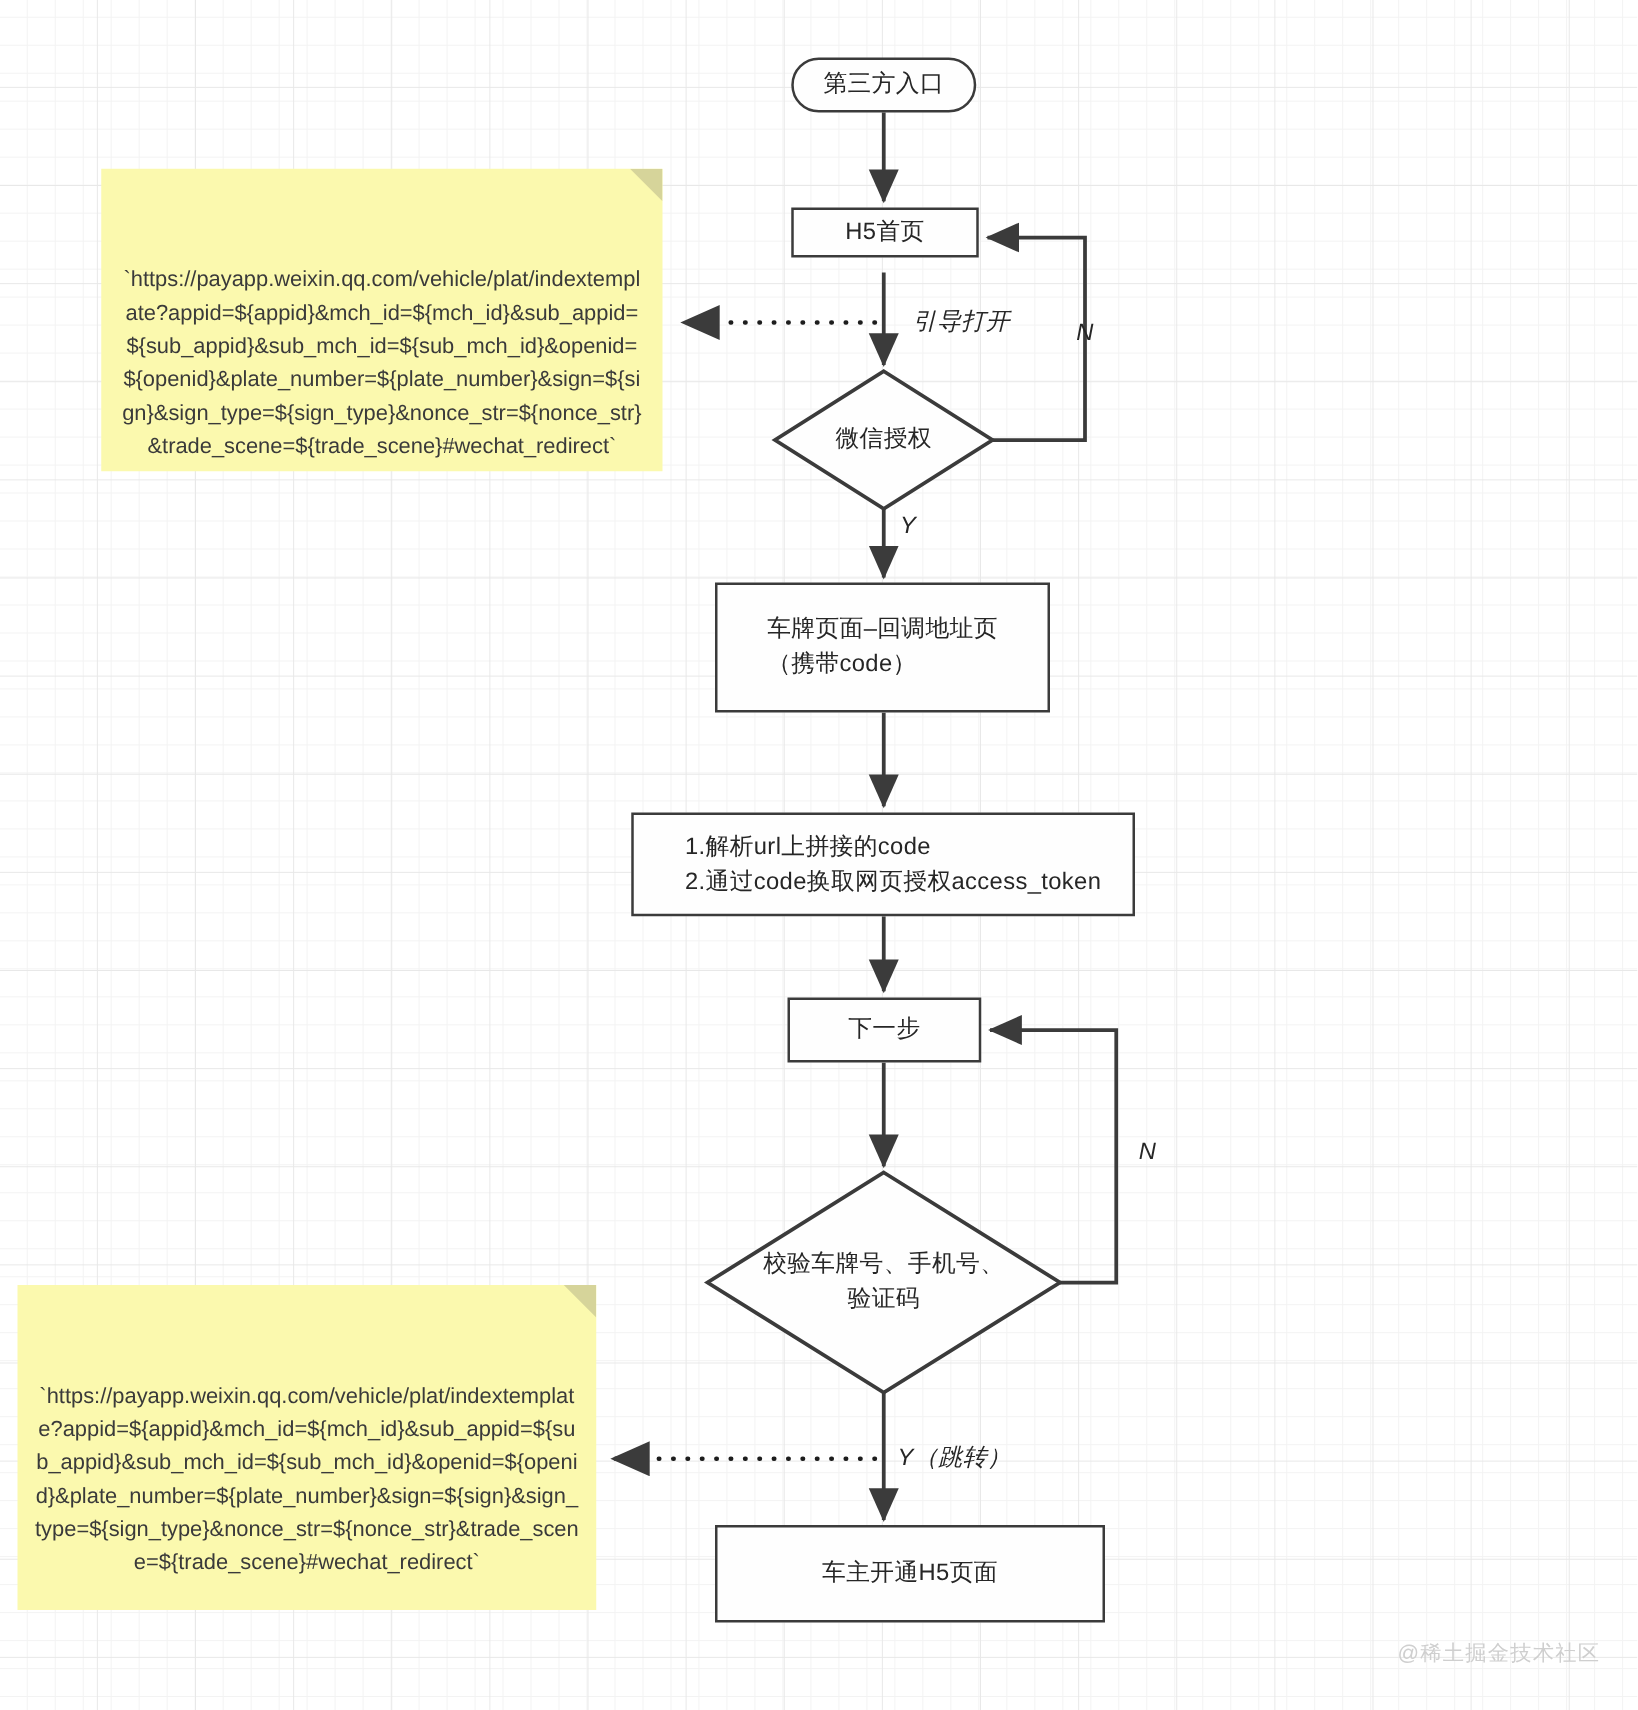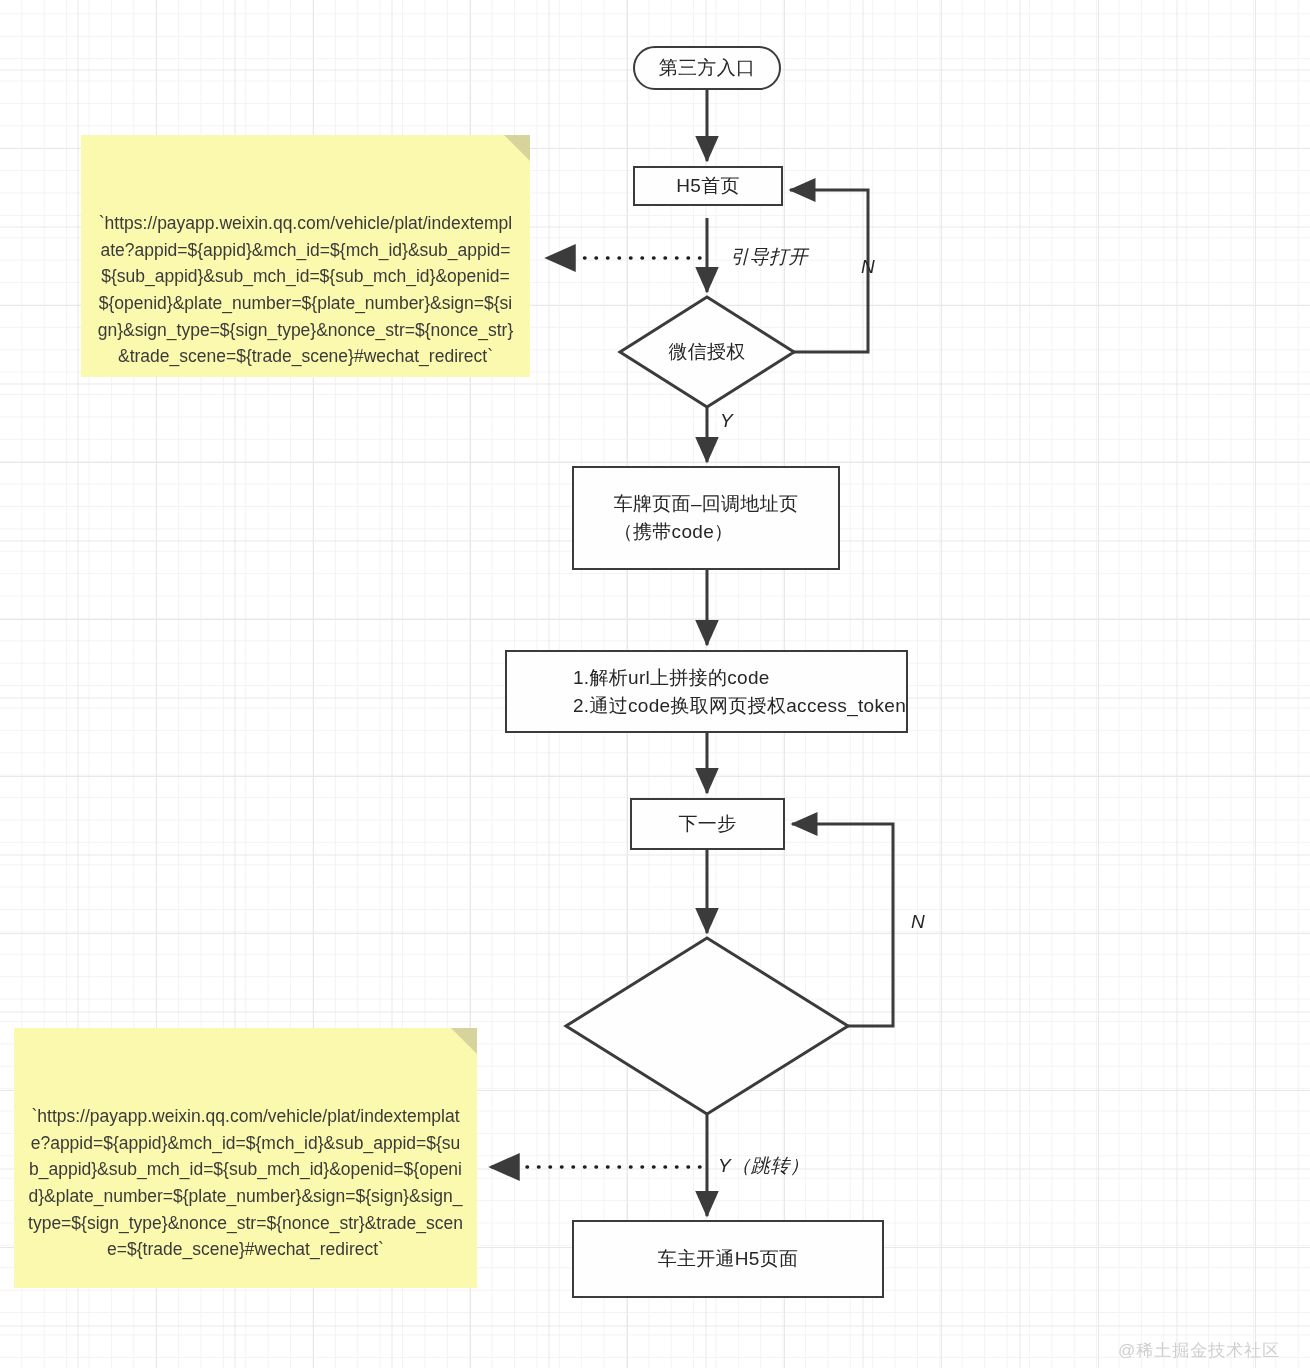--- a/index.html
+++ b/index.html
@@ -49,21 +49,21 @@
     color: #262626;
     font-size: 19px;
     line-height: 1.45;
     letter-spacing: 0.3px;
     white-space: pre-line;
   }
   .node.terminal {
     border-radius: 40px;
   }
   .node.left-text {
-    justify-content: flex-end;
+    justify-content: center;
     text-align: left;
     padding-left: 16px;
   }
   .diamond-label {
     position: absolute;
     display: flex;
     align-items: center;
     justify-content: center;
     text-align: center;
     color: #262626;
@@ -101,21 +101,20 @@
     height: 0;
     border-top: 26px solid #d6d49a;
     border-left: 26px solid transparent;
   }
   .watermark {
     position: absolute;
     color: #cfcfcf;
     font-size: 17px;
     letter-spacing: 1px;
     white-space: nowrap;
-    margin-top: 28px;
   }
 </style>
 </head>
 <body>
 
 <div id="canvas">
 
   <svg id="svg-layer" viewBox="0 0 1310 1368" xmlns="http://www.w3.org/2000/svg">
     <defs>
       <marker id="arrow" markerWidth="10" markerHeight="10" refX="8.5" refY="4" orient="auto" markerUnits="strokeWidth">
@@ -172,20 +171,24 @@
 
   <div class="node left-text" style="left:505px; top:650px; width:403px; height:83px;">
     <span>1.解析url上拼接的code
 2.通过code换取网页授权access_token</span>
   </div>
 
   <div class="node" style="left:630px; top:798px; width:155px; height:52px;">
     <span>下一步</span>
   </div>
 
+  <div class="diamond-label" style="left:586px; top:976px; width:242px; height:100px;">
+    <span>校验车牌号、手机号、
+验证码</span>
+  </div>
 
   <div class="node" style="left:572px; top:1220px; width:312px; height:78px;">
     <span>车主开通H5页面</span>
   </div>
 
   <div class="edge-label" style="left:730px; top:244px;">
     <span>引导打开</span>
   </div>
 
   <div class="edge-label" style="left:861px; top:256px;">

